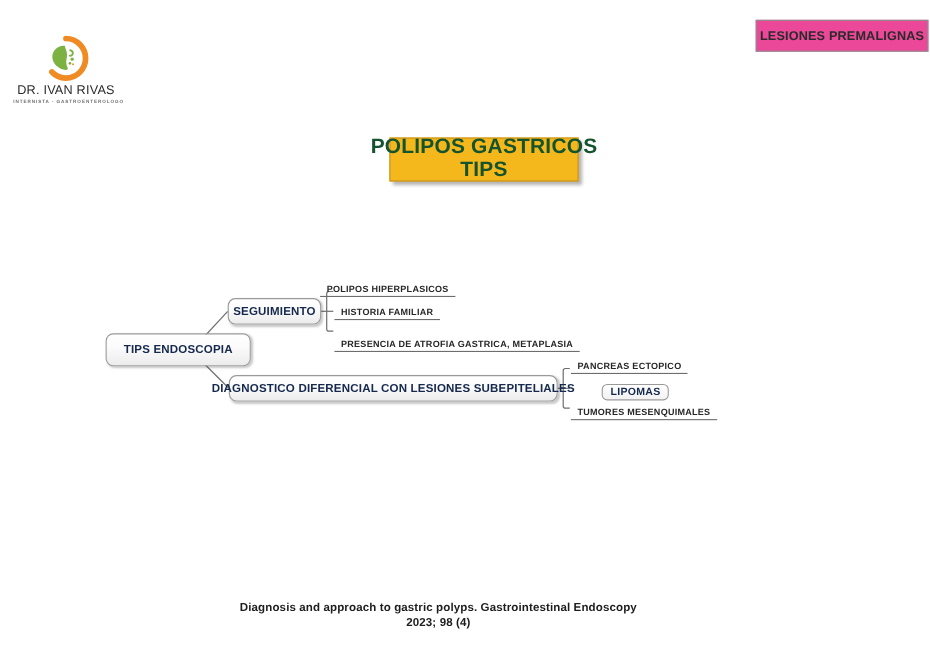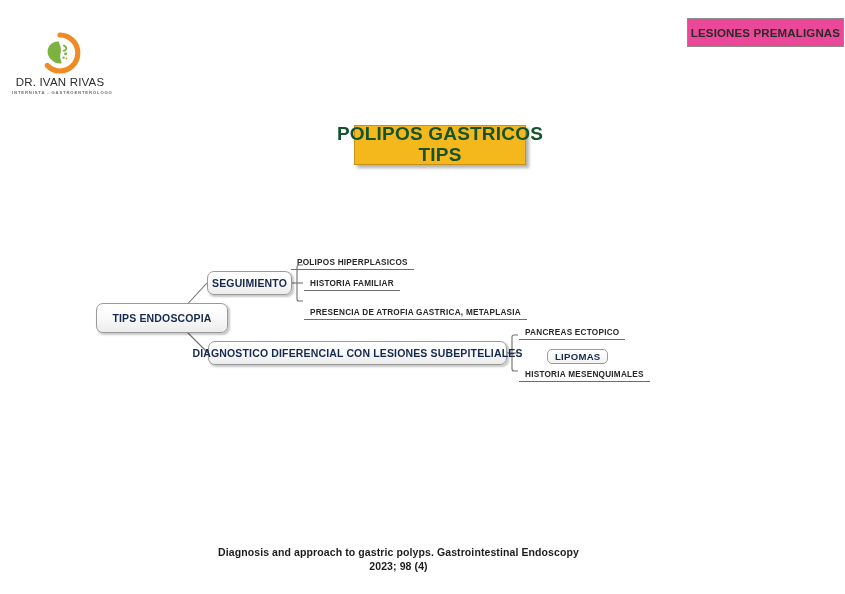--- a/index.html
+++ b/index.html
@@ -147,20 +147,20 @@
   <div class="node" id="node-root">TIPS ENDOSCOPIA</div>
   <div class="node" id="node-seg">SEGUIMIENTO</div>
   <div class="node" id="node-dx">DIAGNOSTICO DIFERENCIAL CON LESIONES SUBEPITELIALES</div>
 
   <div class="leaf" id="leaf-a1">POLIPOS HIPERPLASICOS</div>
   <div class="leaf" id="leaf-a2">HISTORIA FAMILIAR</div>
   <div class="leaf" id="leaf-a3">PRESENCIA DE ATROFIA GASTRICA, METAPLASIA</div>
 
   <div class="leaf" id="leaf-b1">PANCREAS ECTOPICO</div>
   <div class="leaf" id="leaf-b2">LIPOMAS</div>
-  <div class="leaf" id="leaf-b3">HISTORIA MESENQUIMALES</div>
+  <div class="leaf" id="leaf-b3">TUMORES MESENQUIMALES</div>
 
   <div class="footer">
     <span>Diagnosis and approach to gastric polyps. Gastrointestinal Endoscopy</span>
     <span>2023; 98 (4)</span>
   </div>
 
 </div>
 
 </body></html>

